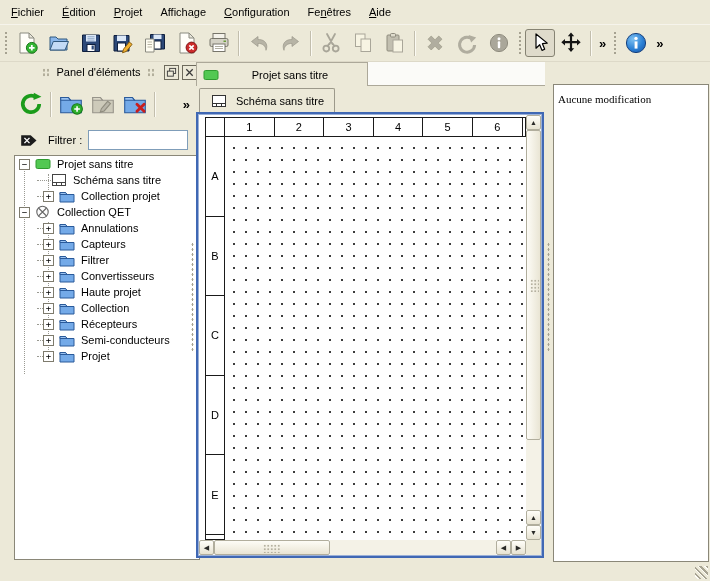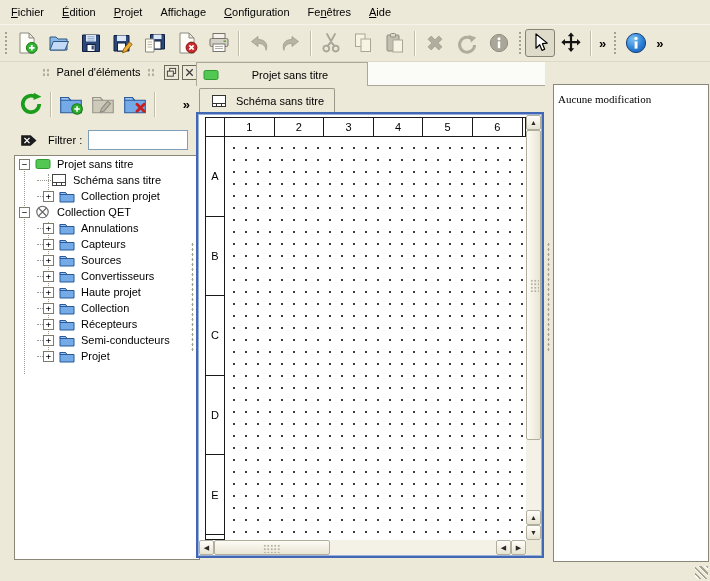--- a/index.html
+++ b/index.html
@@ -407,21 +407,21 @@
         </div>
         <div class="trow" style="padding-left: 22px;">
           <span class="stub" style="width:6px"></span>
           <span class="exp">+</span>
           <span class="ticon">
             <svg viewBox="0 0 16 14">
               <path d="M1 3.5h5.5L8 5.5h7V13H1z" fill="#74aae8" stroke="#2a5a9a"></path>
               <path d="M1 3.5h5.5L8 5.5H1z" fill="#9cc4f2" stroke="#2a5a9a"></path>
             </svg>
           </span>
-          <span>Sources</span>
+          <span>Filtrer</span>
         </div>
         <div class="trow" style="padding-left: 22px;">
           <span class="stub" style="width:6px"></span>
           <span class="exp">+</span>
           <span class="ticon">
             <svg viewBox="0 0 16 14">
               <path d="M1 3.5h5.5L8 5.5h7V13H1z" fill="#74aae8" stroke="#2a5a9a"></path>
               <path d="M1 3.5h5.5L8 5.5H1z" fill="#9cc4f2" stroke="#2a5a9a"></path>
             </svg>
           </span>

